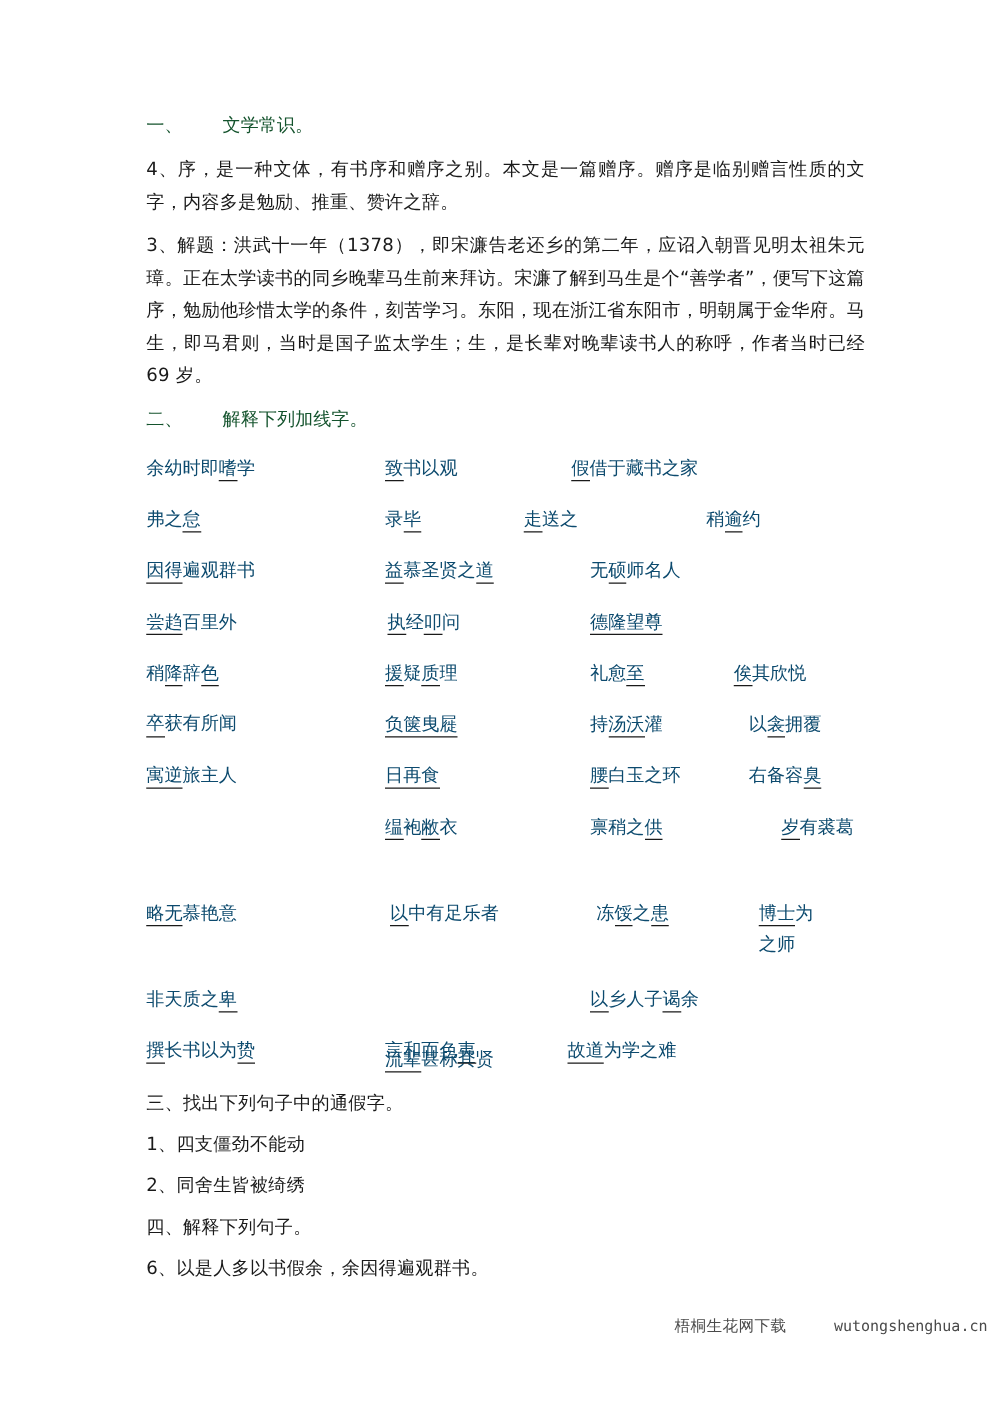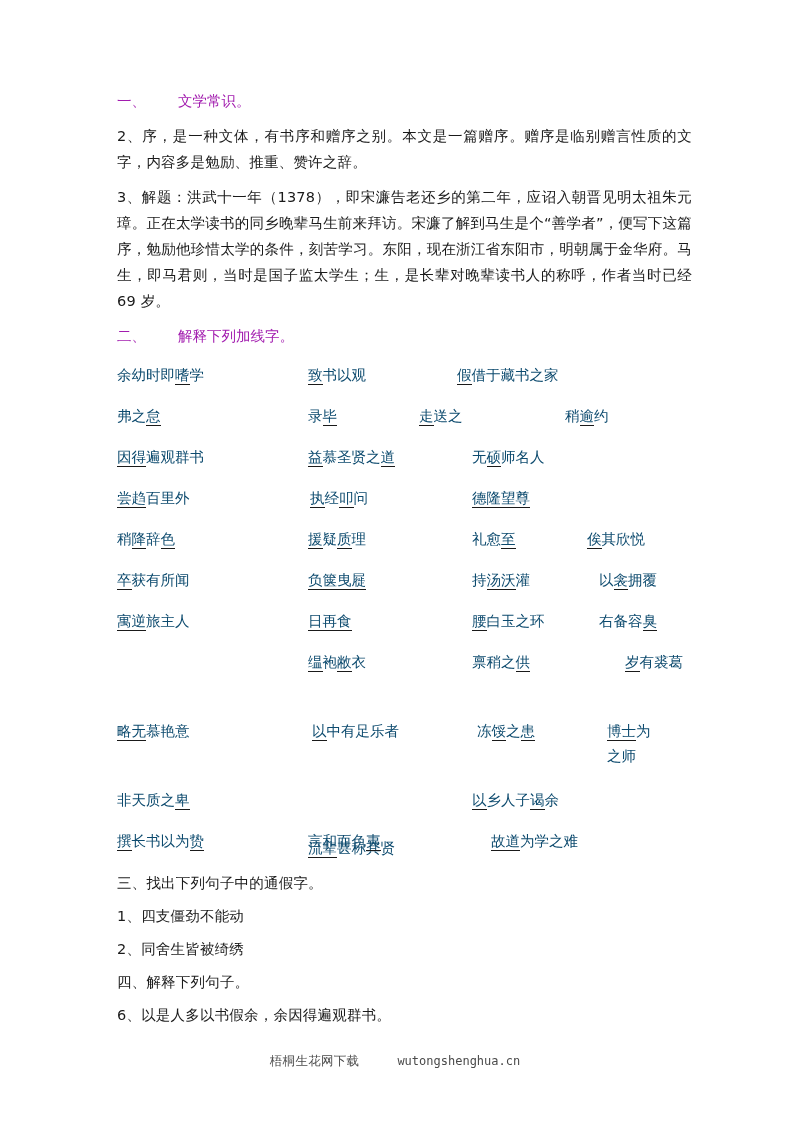--- a/index.html
+++ b/index.html
@@ -36,21 +36,21 @@
     color: #1a1a1a;
     letter-spacing: 0.2px;
   }
   .para.tight {
     margin-bottom: 7px;
   }
   .section-head {
     font-size: 14.5px;
     line-height: 26px;
     margin: 0 0 9px 0;
-    color: #a21caf;
+    color: #14532d;
   }
   .section-head .num-gap {
     display: inline-block;
     width: 32px;
   }
   .blank {
     display: inline-block;
     border-bottom: 1px solid #1a1a1a;
     vertical-align: baseline;
     height: 15px;
@@ -83,21 +83,21 @@
     border-bottom: 1px solid #1a1a1a;
     padding-bottom: 1px;
   }
 
   
   .footer {
     position: absolute;
     left: 0;
     top: 1053px;
     width: 790px;
-    text-align: center;
+    text-align: right;
     font-size: 12.5px;
     color: #4a4a4a;
     letter-spacing: 0.3px;
   }
   .footer .fcn {
     display: inline-block;
     margin-left: 38px;
     font-family: "DejaVu Sans Mono", "Liberation Mono", monospace;
     font-size: 12px;
     letter-spacing: 0;
@@ -105,21 +105,21 @@
 </style>
 </head>
 <body>
 
 <div class="page">
   <div class="content">
 
     <div class="section-head"><span>一、</span><span class="num-gap"></span><span>文学常识。</span></div>
 
 
-    <p class="para">2、序，是一种文体，有书序和赠序之别。本文是一篇赠序。赠序是临别赠言性质的文字，内容多是勉励、推重、赞许之辞。</p>
+    <p class="para">4、序，是一种文体，有书序和赠序之别。本文是一篇赠序。赠序是临别赠言性质的文字，内容多是勉励、推重、赞许之辞。</p>
 
     <p class="para">3、解题：洪武十一年（1378），即宋濂告老还乡的第二年，应诏入朝晋见明太祖朱元璋。正在太学读书的同乡晚辈马生前来拜访。宋濂了解到马生是个“善学者”，便写下这篇序，勉励他珍惜太学的条件，刻苦学习。东阳，现在浙江省东阳市，明朝属于金华府。马生，即马君则，当时是国子监太学生；生，是长辈对晚辈读书人的称呼，作者当时已经 69 岁。</p>
 
     <div class="section-head"><span>二、</span><span class="num-gap"></span><span>解释下列加线字。</span></div>
 
     <div class="vocab" id="vocab-grid">
         <div class="vrow">
           <div class="vcell" style="left: 0px;">余幼时即<u>嗜</u>学</div>
           <div class="vcell" style="left: 191px;"><u>致</u>书以观</div>
           <div class="vcell" style="left: 340px;"><u>假</u>借于藏书之家</div>
@@ -140,21 +140,21 @@
           <div class="vcell" style="left: 193px;"><u> 执</u>经<u>叩</u>问</div>
           <div class="vcell" style="left: 355px;"><u>德隆望尊</u></div>
         </div>
         <div class="vrow">
           <div class="vcell" style="left: 0px;">稍<u>降</u>辞<u>色</u></div>
           <div class="vcell" style="left: 191px;"><u>援</u>疑<u>质</u>理</div>
           <div class="vcell" style="left: 355px;">礼愈<u>至</u></div>
           <div class="vcell" style="left: 470px;"><u>俟</u>其欣悦</div>
         </div>
         <div class="vrow">
-          <div class="vcell" style="left: 0px;"><u>卒</u>获有所闻</div>
+          <div class="vcell" style="left: 0px; font-family: Liberation Mono, monospace;"><u>卒</u>获有所闻</div>
           <div class="vcell" style="left: 191px;"><u>负箧曳屣</u></div>
           <div class="vcell" style="left: 355px;">持<u>汤沃</u>灌</div>
           <div class="vcell" style="left: 482px;">以<u>衾</u>拥覆</div>
         </div>
         <div class="vrow">
           <div class="vcell" style="left: 0px;"><u>寓逆</u>旅主人</div>
           <div class="vcell" style="left: 191px;"><u>日再食</u></div>
           <div class="vcell" style="left: 355px;"><u>腰</u>白玉之环</div>
           <div class="vcell" style="left: 482px;">右备容<u>臭</u></div>
         </div>
@@ -170,21 +170,21 @@
           <div class="vcell" style="left: 490px;"><u>博士</u>为<br>之师</div>
         </div>
         <div class="vrow">
           <div class="vcell" style="left: 0px;">非天质之<u>卑</u></div>
           <div class="vcell" style="left: 191px; margin-top: 48px;"><u>流辈</u>甚称其贤</div>
           <div class="vcell" style="left: 355px;"><u>以</u>乡人子<u>谒</u>余</div>
         </div>
         <div class="vrow">
           <div class="vcell" style="left: 0px;"><u>撰</u>长书以为<u>贽</u></div>
           <div class="vcell" style="left: 191px;">言和而色<u>夷</u></div>
-          <div class="vcell" style="left: 374px;"><u>故道</u>为学之难</div>
+          <div class="vcell" style="left: 337px;"><u>故道</u>为学之难</div>
         </div>
       </div>
 
     <div class="para tight">三、找出下列句子中的通假字。</div>
     <div class="para tight">1、四支僵劲不能动</div>
     <div class="para tight">2、同舍生皆被绮绣</div>
 
     <div class="para tight">四、解释下列句子。</div>
     <div class="para tight">6、以是人多以书假余，余因得遍观群书。</div>
 

